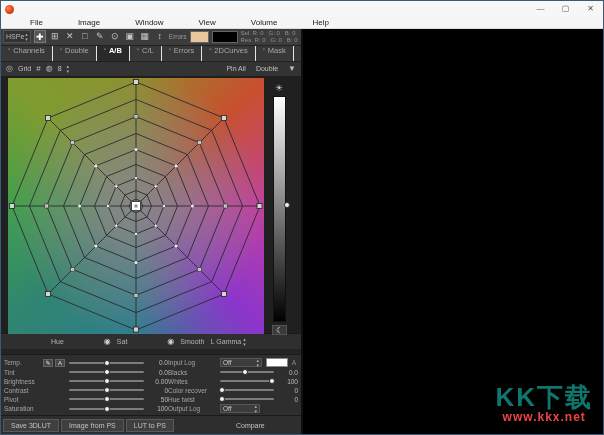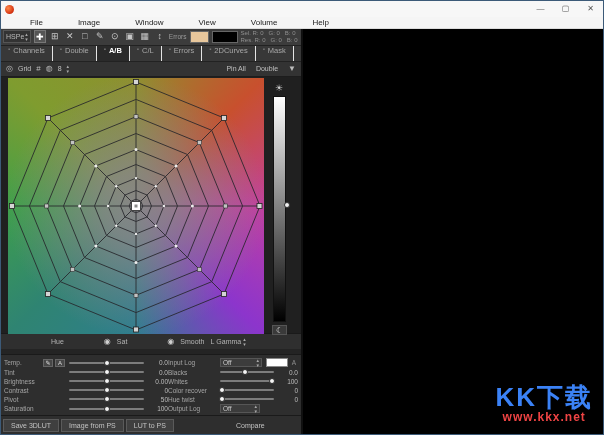--- a/index.html
+++ b/index.html
@@ -132,21 +132,21 @@
     height:19px; margin-top:auto; background:#2e2e2e; display:flex; align-items:center;
     gap:2px; padding:0 2px; font-size:7px; border-top:1px solid #1a1a1a;
   }
   .bbtn {
     background:#3f3f3f; border:1px solid #5a5a5a; color:#c3c3c3;
     padding:2px 7px; white-space:nowrap;
   }
   .compare-btn { margin-left:60px; color:#c3c3c3; background:none; border:none; }
   
   .watermark { position:absolute; right:10px; bottom:10px; text-align:center; }
-  .wm-line1 { font-size:26px; font-weight:bold; color:#3b82f6; letter-spacing:2px; line-height:26px; }
+  .wm-line1 { font-size:26px; font-weight:bold; color:#0f766e; letter-spacing:2px; line-height:26px; }
   .wm-line2 { font-size:12px; font-weight:bold; color:#ef4444; letter-spacing:1px; }
 </style>
 </head>
 <body>
 
 <div class="window">
 
   <div class="titlebar">
     <span class="app-icon"></span>
     <span class="win-controls">

